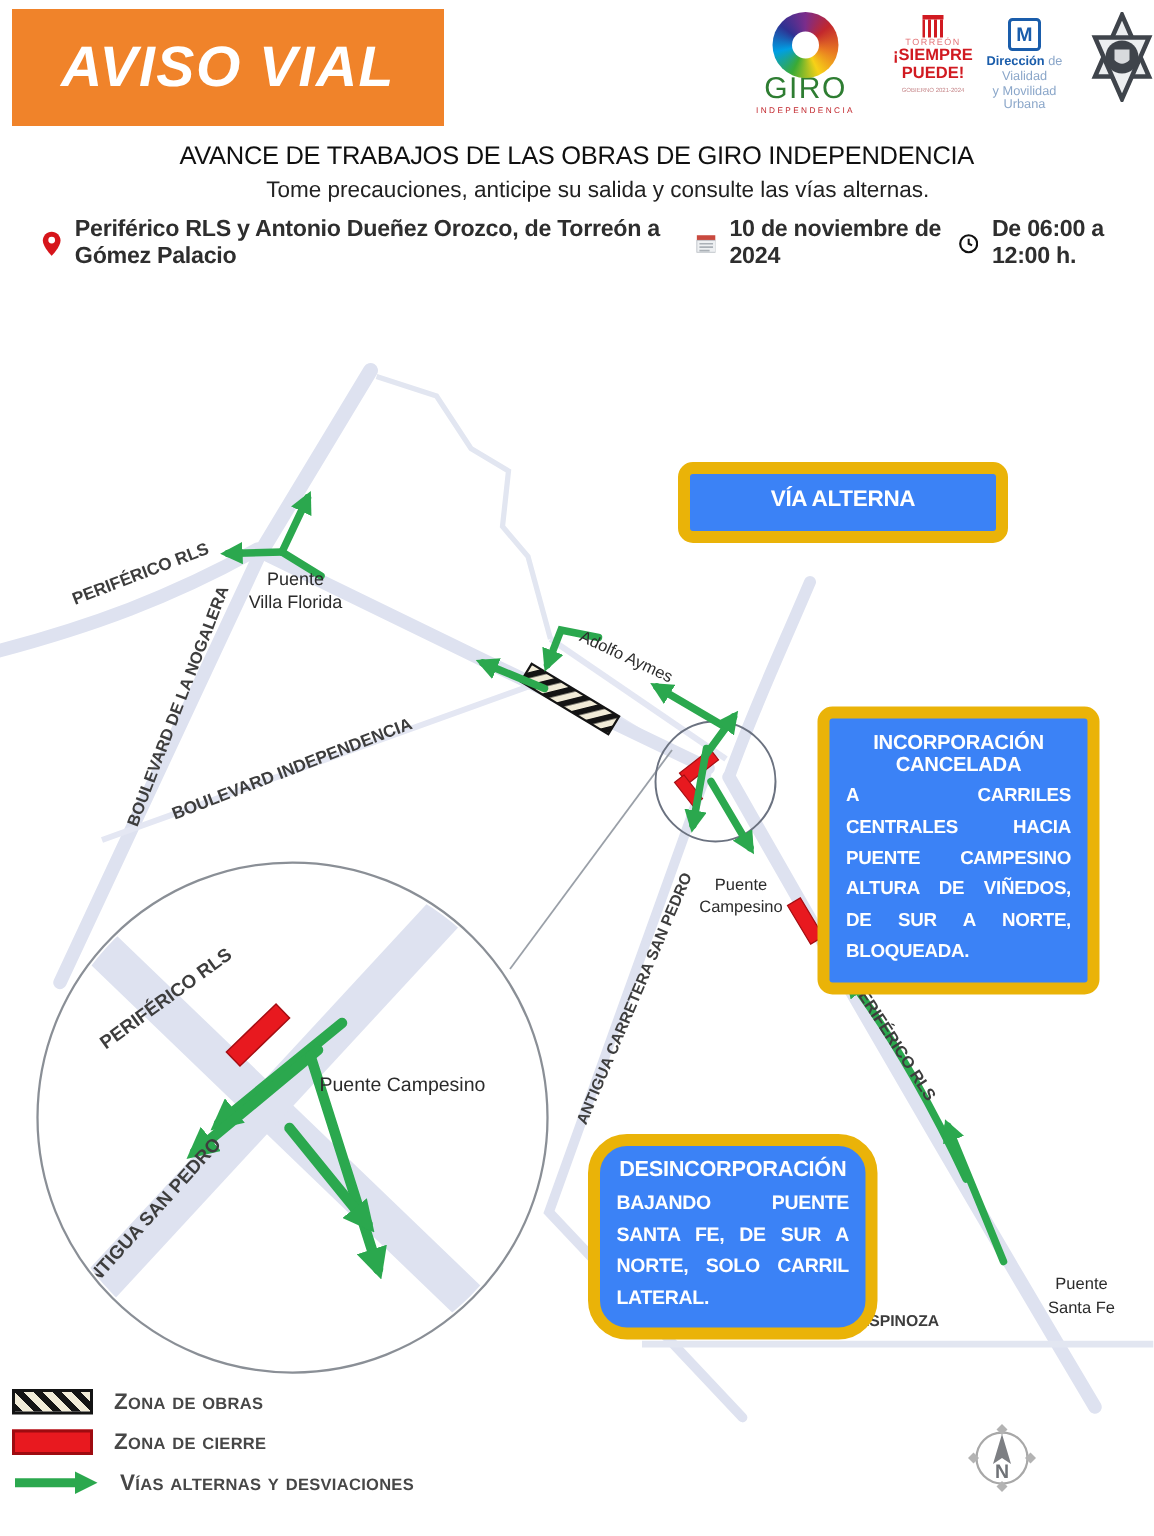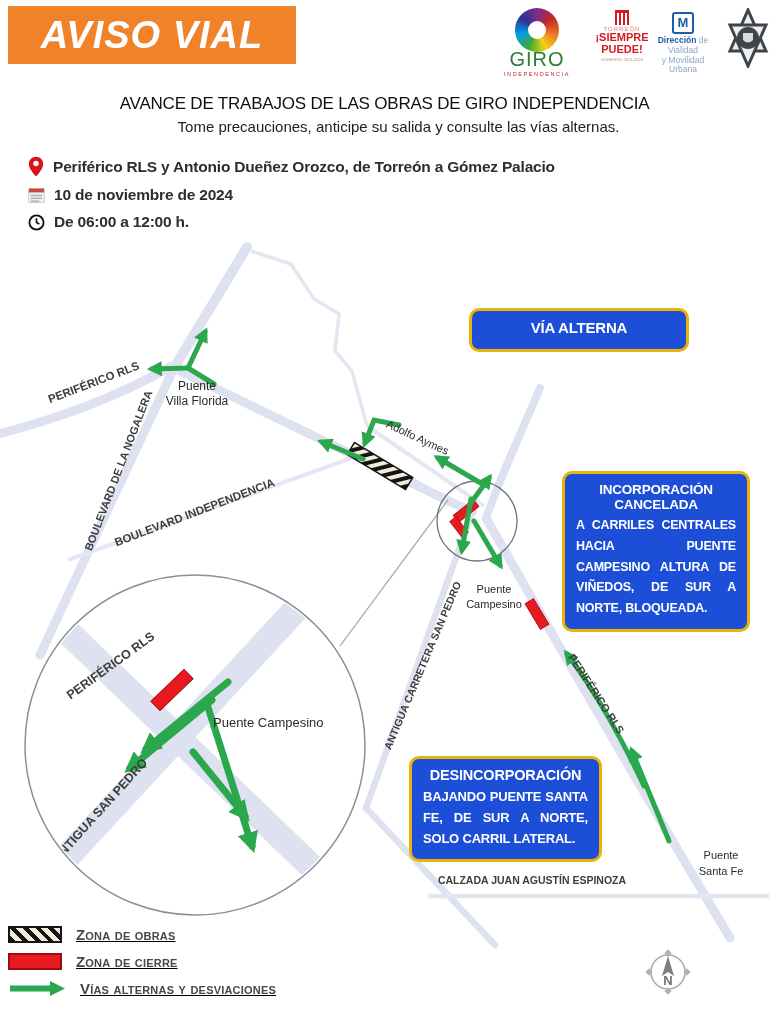--- a/index.html
+++ b/index.html
@@ -1,20 +1,20 @@
 <!DOCTYPE html>
 <html><head>
 <meta charset="utf-8">
 <style>
   * { margin:0; padding:0; box-sizing:border-box; }
   html,body { width:769px; height:1024px; background:#ffffff; font-family:"Liberation Sans", sans-serif; overflow:hidden; }
   #page { position:relative; width:769px; height:1024px; background:#fff; }
 
   
-  .banner { position:absolute; left:8px; top:6px; width:288px; height:58px; background:#F0832A;
+  .banner { position:absolute; left:8px; top:6px; width:288px; height:78px; background:#F0832A;
             display:flex; align-items:center; justify-content:center; }
   .banner span { color:#fff; font-size:38px; font-weight:bold; font-style:italic; letter-spacing:1px; }
 
   .logo { position:absolute; text-align:center; }
   .logo-giro { left:490px; top:8px; width:94px; }
   .giro-g { width:44px; height:44px; margin:0 auto; border-radius:50%;
             background:conic-gradient(#7b2d8b,#c2272d,#e87722,#f7d117,#3aaa35,#009fe3,#2e3192,#7b2d8b);
             position:relative; }
   .giro-g::after { content:""; position:absolute; left:13px; top:13px; width:18px; height:18px; background:#fff; border-radius:50%; }
   .giro-word { color:#2e7d32; font-weight:normal; font-size:20px; letter-spacing:1px; margin-top:-4px; }
@@ -32,38 +32,38 @@
   .via-text b { color:#1a5dab; }
   .logo-badge { left:720px; top:8px; width:56px; }
 
   
   .title { position:absolute; left:0; top:94px; width:769px; text-align:center;
            font-size:17px; font-weight:normal; color:#101010; letter-spacing:-0.2px; }
   .subtitle { position:absolute; left:0; top:118px; width:769px; text-align:center;
               font-size:15px; color:#222;padding-left:28px; }
 
   
-  .info { position:absolute; left:28px; top:156px; display:flex; flex-direction:column; gap:9px; }
+  .info { position:absolute; left:28px; top:144px; display:flex; flex-direction:row; gap:9px; }
   .info-row { display:flex; align-items:center; gap:9px; }
   .info-row .txt { font-size:15.5px; font-weight:bold; color:#2e2e2e; letter-spacing:-0.2px; }
 
   
-  .alert { position:absolute; background:#1d4ed8; border:3px solid #eab308; border-radius:10px;
-           color:#fff; padding:8px 11px 10px;margin-left:17px; }
+  .alert { position:absolute; background:#3b82f6; border:8px solid #eab308; border-radius:10px;
+           color:#fff; padding:8px 11px 10px; }
   .alert .a-title { text-align:center; font-weight:bold; margin-bottom:3px; letter-spacing:-0.2px; }
   .alert .a-body { font-weight:bold; text-align:justify; letter-spacing:-0.2px; }
   .alert0 { left:452px; top:308px; width:220px; }
   .alert0 .a-title { font-size:15px; } .alert0 .a-body { font-size:13px; line-height:1.62; }
   .alert1 { left:545px; top:471px; width:188px; }
   .alert1 .a-title { font-size:13.5px; } .alert1 .a-body { font-size:12.5px; line-height:1.66; }
-  .alert2 { left:392px; top:756px; width:193px; }
+  .alert2 { left:392px; top:756px; width:193px;border-radius:26px; }
   .alert2 .a-title { font-size:14.5px; } .alert2 .a-body { font-size:13px; line-height:1.62; }
 
   
-  .legend { position:absolute; left:8px; top:926px; display:flex; flex-direction:column; gap:10px;text-decoration:underline; }
+  .legend { position:absolute; left:8px; top:926px; display:flex; flex-direction:column; gap:10px; }
   .legend-row { display:flex; align-items:center; gap:14px; }
   .sw { width:54px; height:17px; }
   .sw-hatch { background:repeating-linear-gradient(45deg,#141414 0 4px,#f2ecd8 4px 9px); border:2px solid #141414; }
   .sw-red { background:#E8191F; border:2px solid #9e0b10; }
   .legend-row .lbl { font-size:15px; font-weight:bold; font-variant:small-caps; color:#474747; letter-spacing:0.2px; }
 
   svg text { font-family:"Liberation Sans", sans-serif; }
   .map-svg { position:absolute; left:0; top:0; }
 </style>
 </head>

